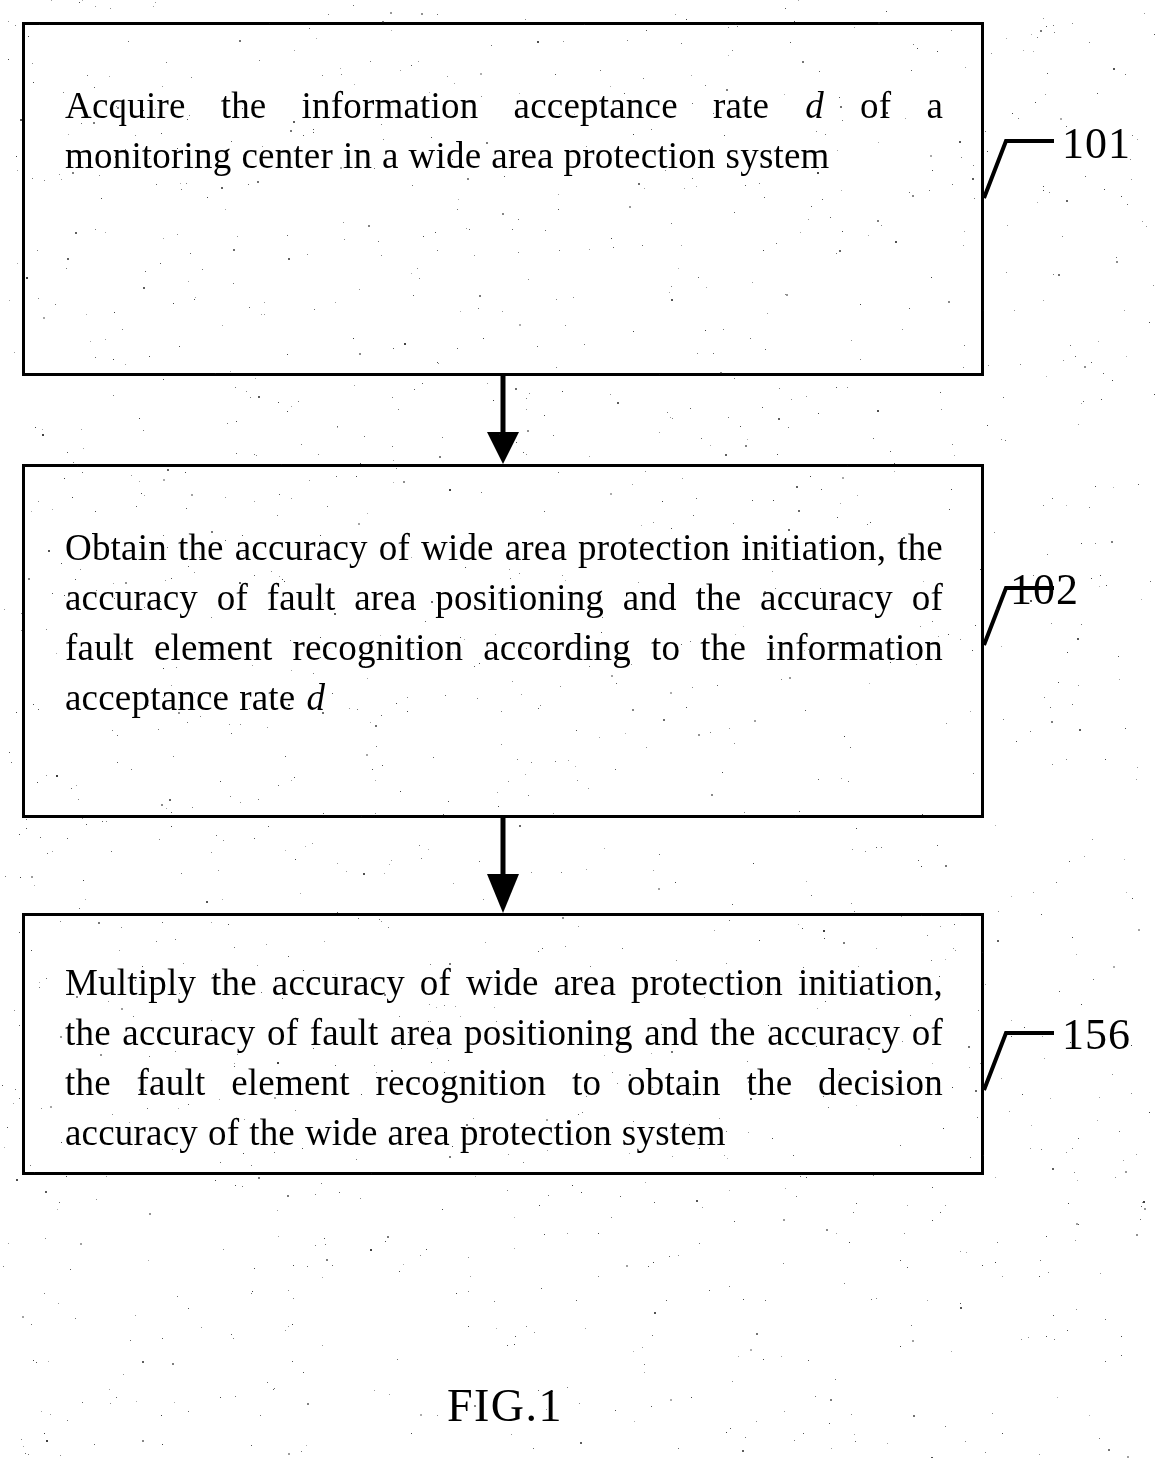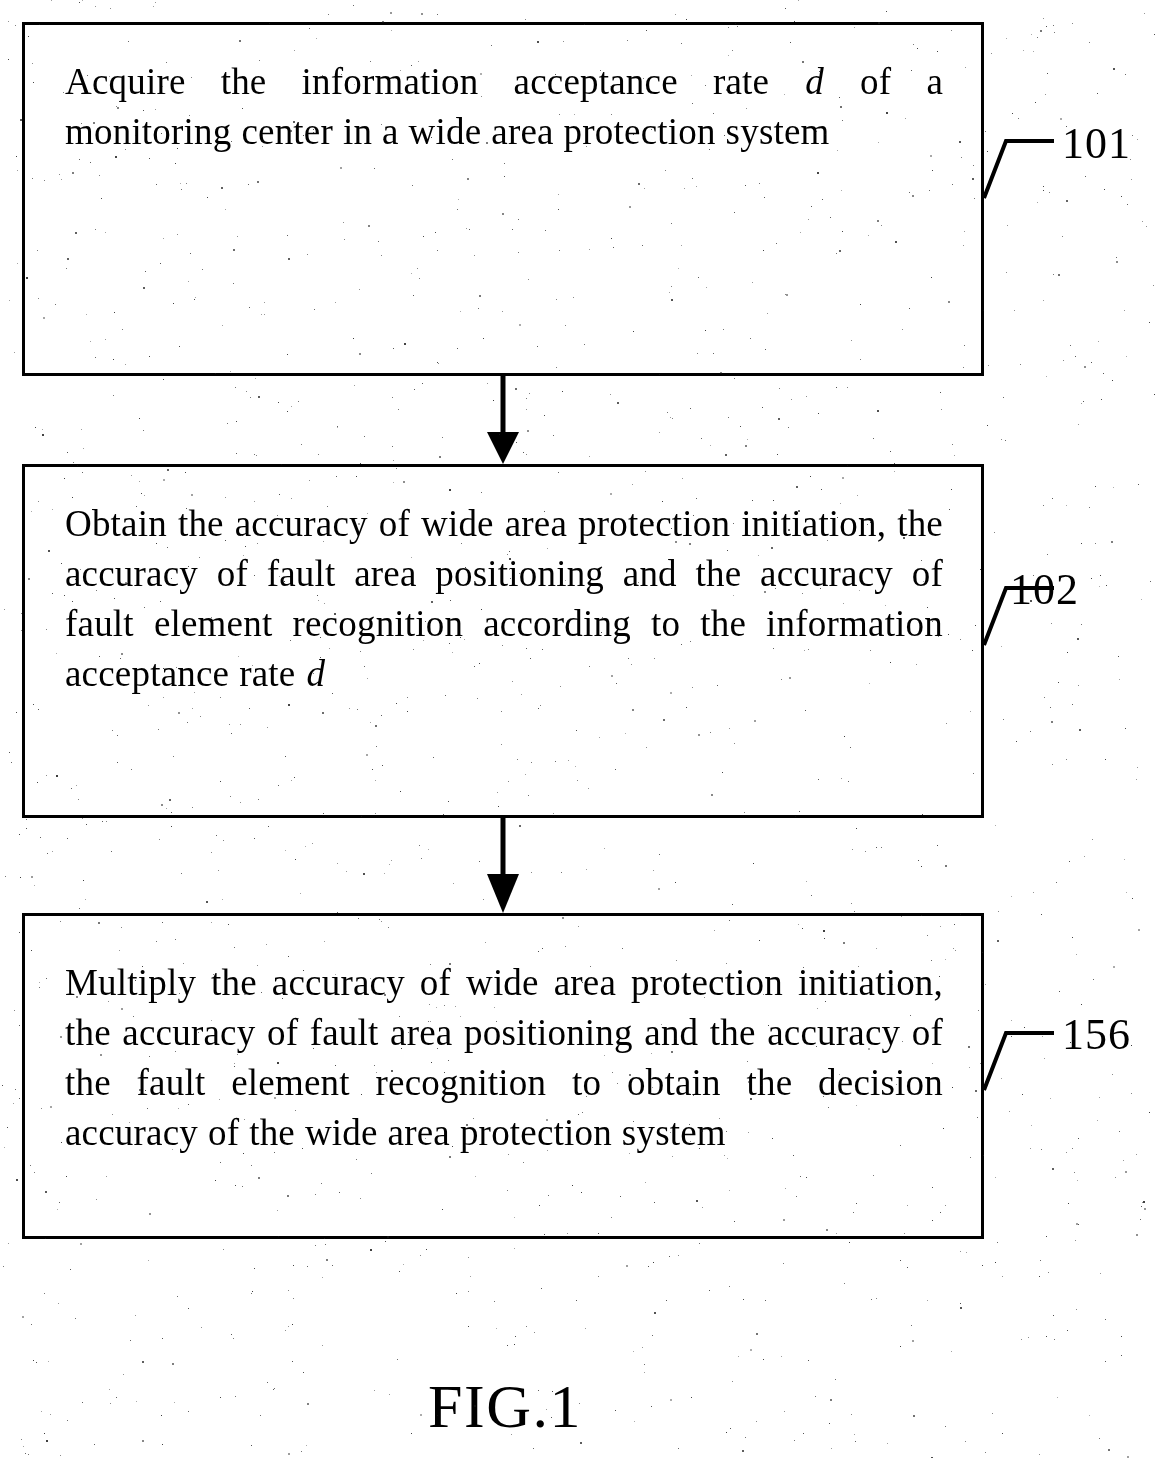--- a/index.html
+++ b/index.html
@@ -37,27 +37,27 @@
 
   
   .proc-box {
     position: absolute;
     box-sizing: border-box;
     border: 3px solid #000000;
     background: transparent;
   }
   #box-101 { left: 22px;  top: 22px;   width: 962px; height: 354px; }
   #box-102 { left: 22px;  top: 464px;  width: 962px; height: 354px; text-decoration: underline; }
-  #box-103 { left: 22px;  top: 913px;  width: 962px; height: 326px; }
+  #box-103 { left: 22px;  top: 913px;  width: 962px; height: 262px; }
 
   .proc-text {
     position: absolute;
     left: 40px;
     right: 38px;
-    top: 32px;
+    top: 56px;
     text-align: justify;
     text-align-last: left;
     font-size: 37px;
     line-height: 50px;
     letter-spacing: 0.2px;
     word-spacing: 0.5px;
   }
   #box-103 .proc-text { top: 42px; }
 
   .proc-text .var {
@@ -77,21 +77,21 @@
   #num-102 { left: 1010px; top: 568px; }
   #num-103 { left: 1062px; top: 1013px; }
 
   
   #caption {
     position: absolute;
     left: 0;
     top: 1380px;
     width: 1010px;
     text-align: center;
-    font-size: 62px;
+    font-size: 46px;
     line-height: 52px;
     letter-spacing: 1.5px;
   }
 </style>
 </head>
 <body>
 
 <svg id="speckle" viewBox="0 0 1156 1458" xmlns="http://www.w3.org/2000/svg" aria-hidden="true">
     <rect x="806" y="1177" width="1" height="1" fill="#1a1a1a" opacity="0.80"></rect>
     <rect x="66" y="268" width="1" height="1" fill="#1a1a1a" opacity="0.59"></rect>

